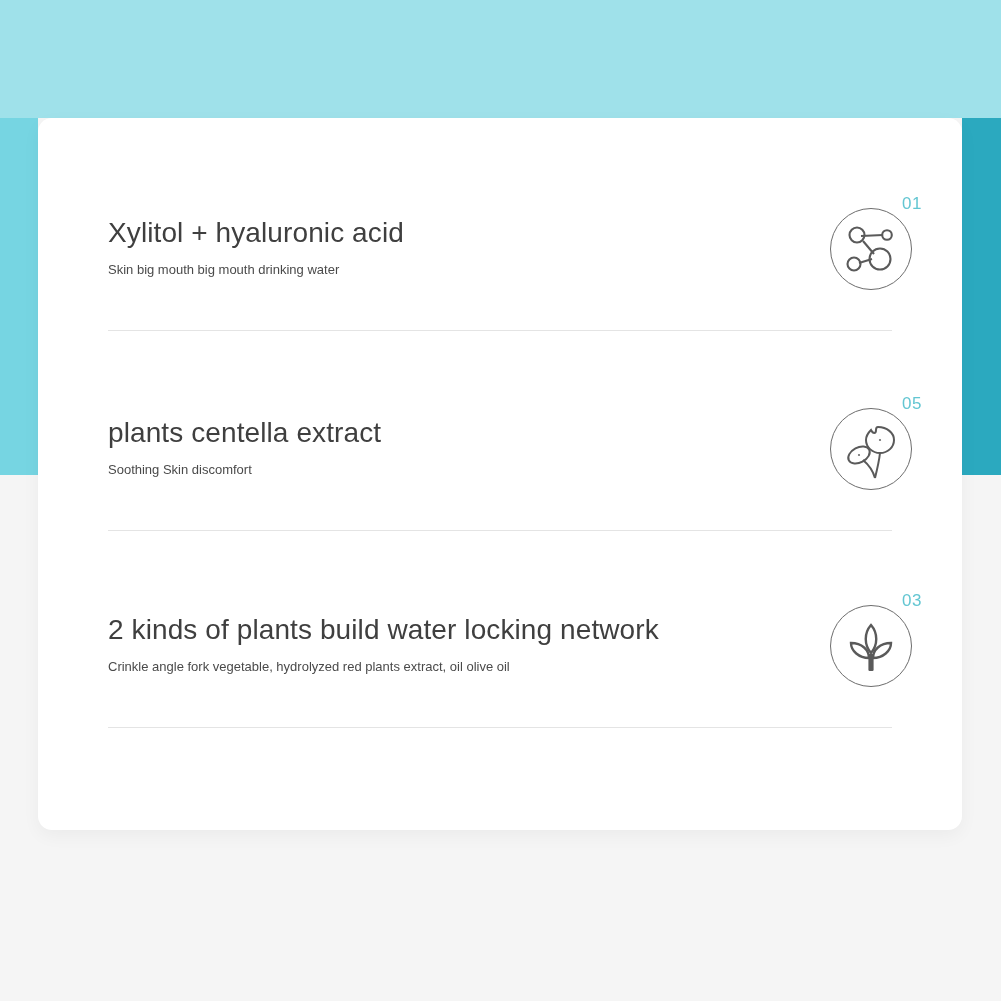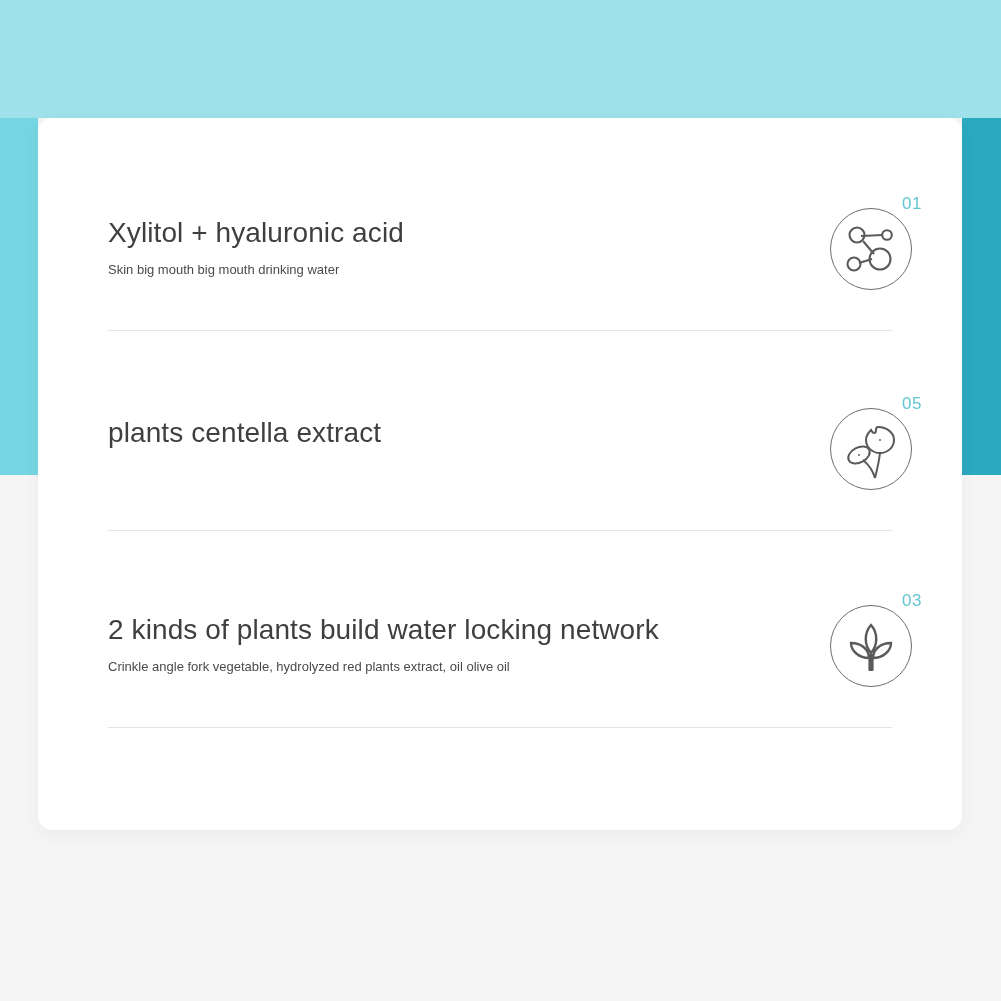--- a/index.html
+++ b/index.html
@@ -189,20 +189,21 @@
         </svg>
         <span class="icon-index">01</span>
       </div>
 
       <div class="row-divider"></div>
     </div>
 
     <div class="row row-2">
       <div class="row-text">
         <p class="row-title">plants centella extract</p>
+        <p class="row-desc">Soothing Skin discomfort</p>
       </div>
 
       <div class="icon-wrap">
         <div class="icon-circle"></div>
         <svg class="icon-glyph" viewBox="0 0 82 82">
           <g fill="none" stroke="#5a5a5a" stroke-width="2">
             <path d="M48 19 C57 19 64 25 64 32 C64 39 58 45 50 45
                      C42 45 36 39 36 32 C36 28 38 25 41 22
                      C43 26 46 26 46 22 C46 20 47 19 48 19 Z"></path>
             <ellipse cx="29" cy="47" rx="11.5" ry="7.5" transform="rotate(-28 29 47)"></ellipse>

